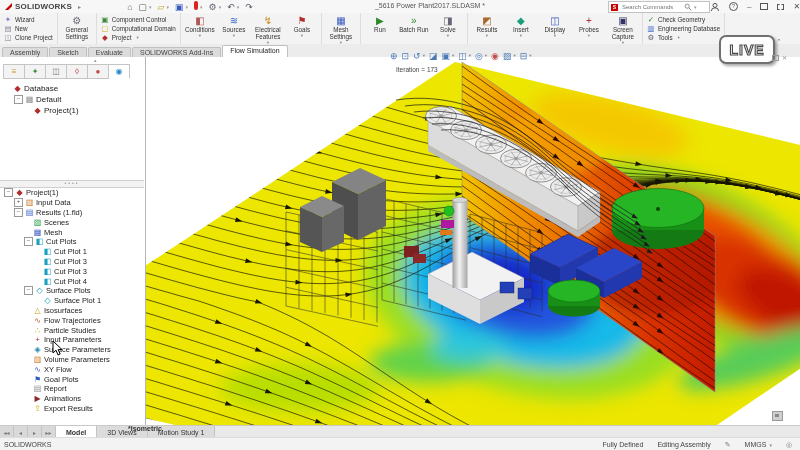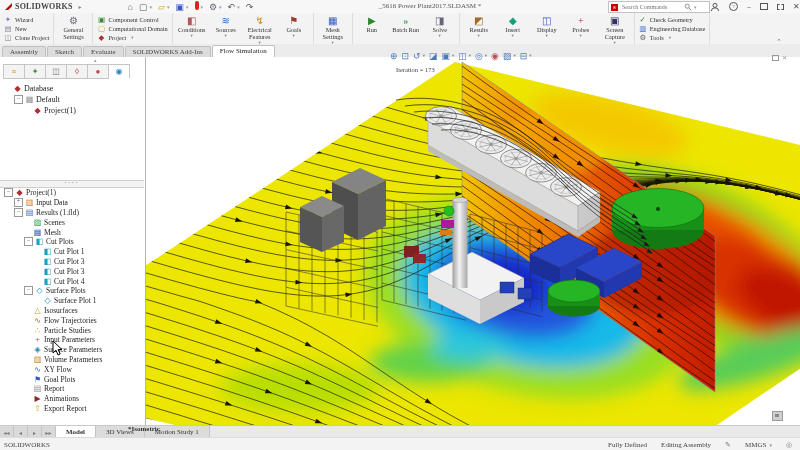--- a/index.html
+++ b/index.html
@@ -1,17 +1,17 @@
 <!DOCTYPE html>
 <html><head>
 <meta charset="utf-8">
 <style>
   html,body{margin:0;padding:0;background:#888;}
   #app{position:relative;width:800px;height:450px;background:#fff;overflow:hidden;
-       font-family:Liberation Serif, serif;-webkit-font-smoothing:antialiased;}
+       font-family:Liberation Sans, sans-serif;-webkit-font-smoothing:antialiased;}
   
   #titlebar{position:absolute;left:0;top:0;width:800px;height:13px;background:#f7f7f7;border-bottom:1px solid #e3e3e3;display:flex;align-items:center;}
   #brandwrap{display:flex;align-items:center;gap:2px;padding-left:4px;}
   #brand{font-size:8px;font-weight:bold;color:#444;letter-spacing:.2px;}
   .menu-arrow{font-size:6px;color:#888;margin-left:4px;}
   #qaccess{display:flex;align-items:center;gap:6px;margin-left:46px;}
   #qaccess .qi{font-size:9px;color:#556;line-height:10px;}
   #qaccess .caret{font-size:5px;color:#999;margin-left:-4px;}
   .redpill{width:4px;height:9px;background:#d22;border-radius:2px;display:inline-block;}
   #doc-title{position:absolute;left:300px;top:2px;width:260px;text-align:center;font-size:7px;color:#555;white-space:nowrap;}
@@ -415,21 +415,21 @@
           <span>Report</span>
         </div>
         <div class="treerow" style="padding-left: 22px;">
           <span style="width: 9px; flex: 0 0 auto;"></span>
           <span class="ticon" style="color: rgb(138, 42, 42);">▶</span>
           <span>Animations</span>
         </div>
         <div class="treerow" style="padding-left: 22px;">
           <span style="width: 9px; flex: 0 0 auto;"></span>
           <span class="ticon" style="color: rgb(200, 168, 24);">⇪</span>
-          <span>Export Report</span>
+          <span>Export Results</span>
         </div>
       </div>
   </div>
   <div class="edge-collapse">◂</div>
 
   <div id="viewport">
     <svg id="flow" width="656" height="370" viewBox="145 56 656 370">
       <defs>
         <clipPath id="gclip">
             <polygon points="455,62 800,145 801,368 717,425 175,425 145,418 145,266"></polygon>
@@ -836,20 +836,21 @@
       <span class="caret">▾</span>
       <span class="hicon" style="color: rgb(74, 122, 181);">◎</span>
       <span class="caret">▾</span>
       <span class="hicon" style="color: rgb(192, 80, 80);">◉</span>
       <span class="hicon" style="color: rgb(74, 122, 181);">▨</span>
       <span class="caret">▾</span>
       <span class="hicon" style="color: rgb(74, 122, 181);">⊟</span>
       <span class="caret">▾</span>
     </div>
   <div id="iteration">Iteration = 173</div>
+  <div id="livebadge">LIVE</div>
   <div id="ribcollapse">⌃</div>
   <div id="overlay-mini">
     <span class="sqico" style="width:5px;height:4px;border-color:#999;"></span>
     <span class="wi">✕</span>
   </div>
   <div id="corner-icon">
       <div></div>
     </div>
   <div id="viewlabel">*Isometric</div>
 

